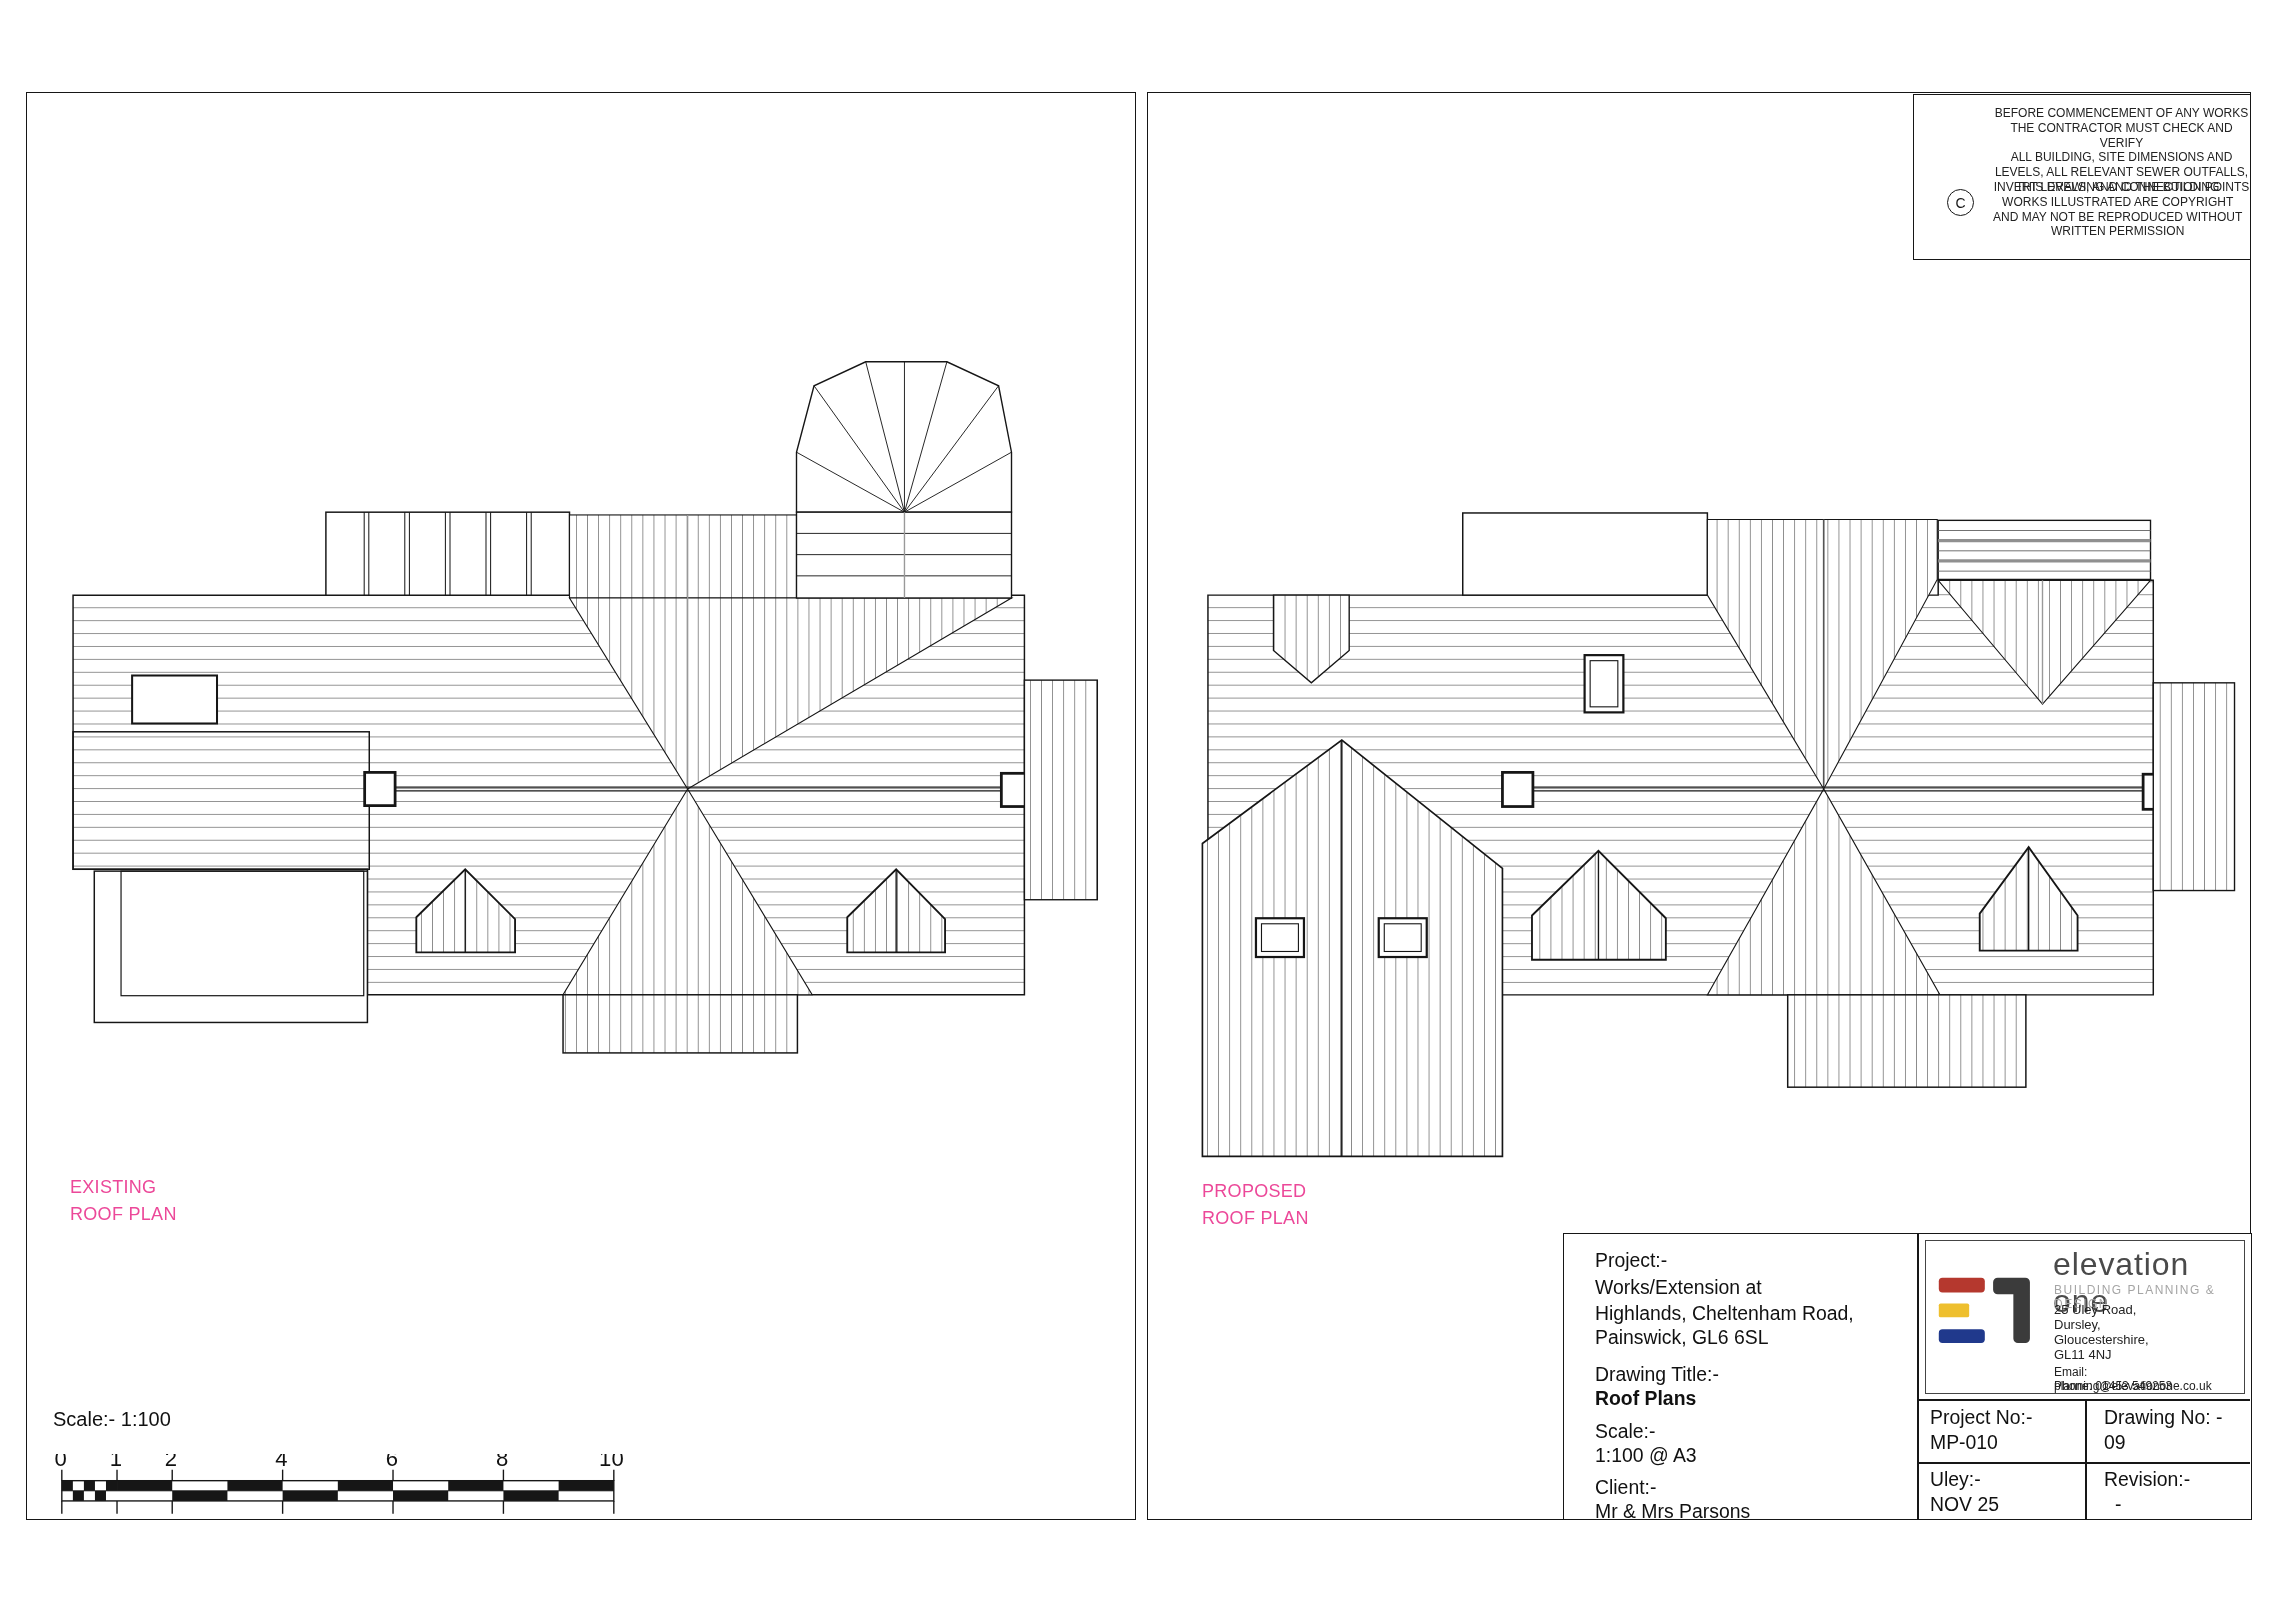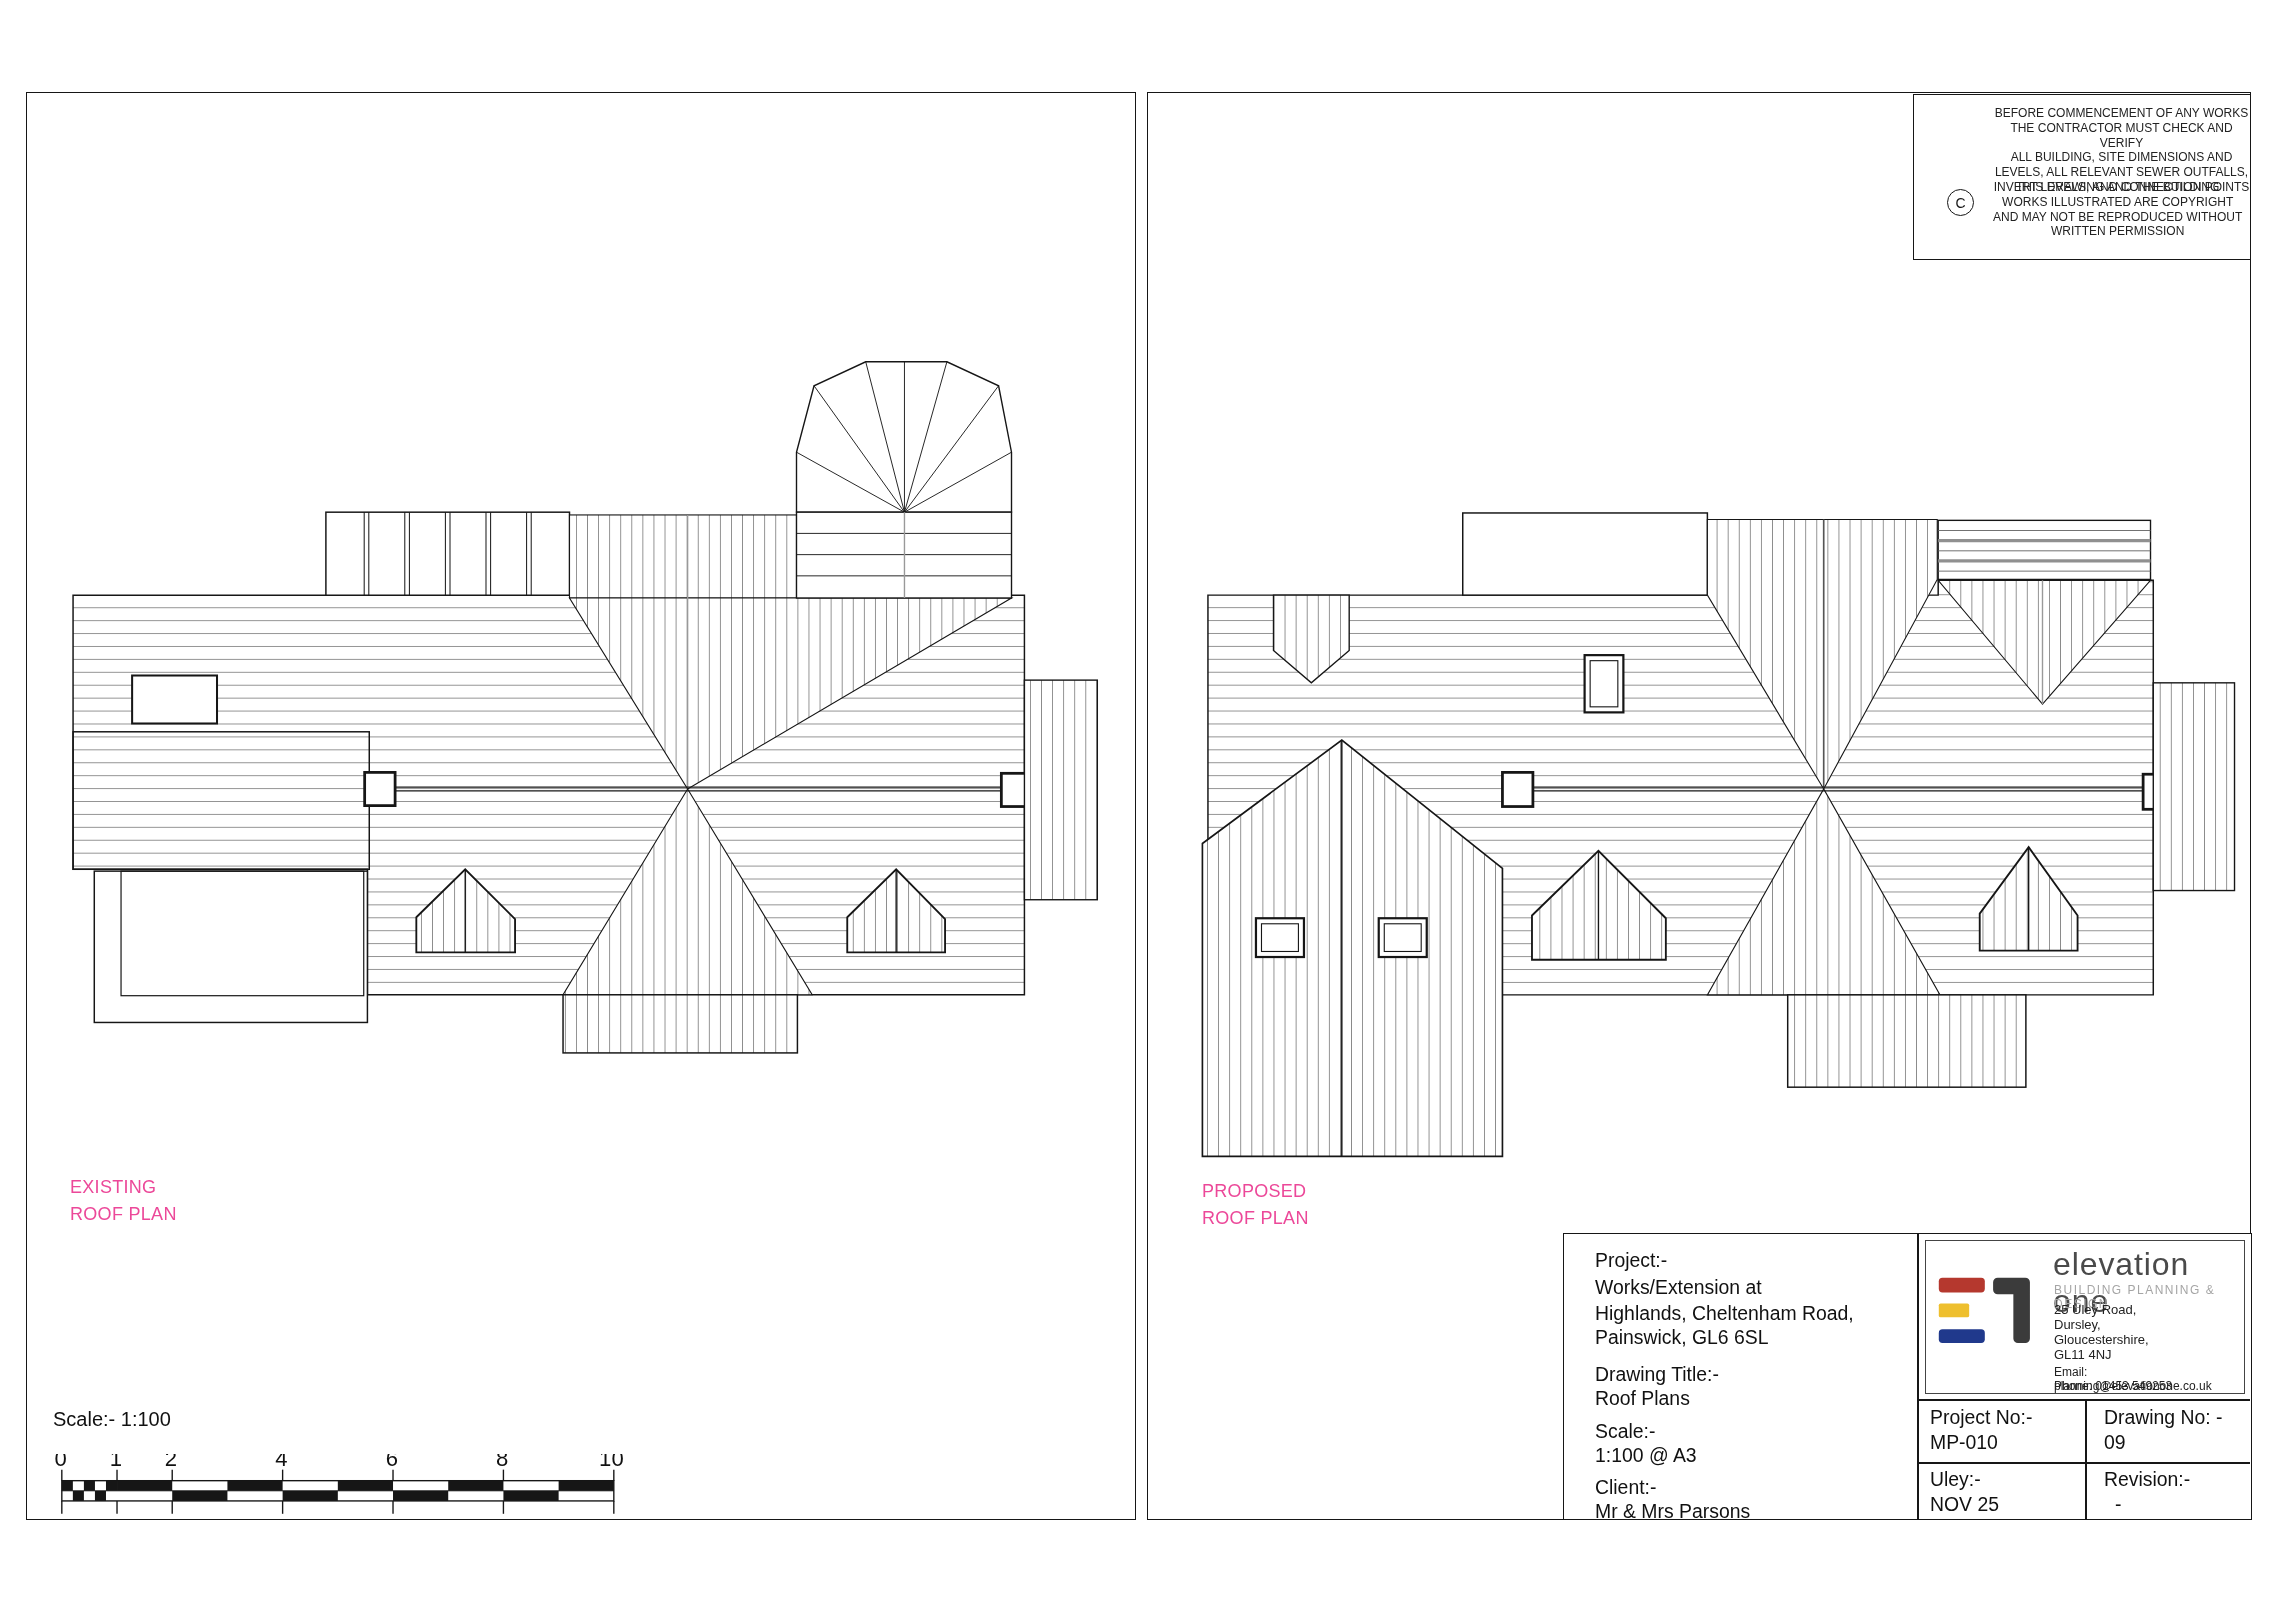--- a/index.html
+++ b/index.html
@@ -238,21 +238,21 @@
     </g>
   </svg>
 
   <div class="tb" style="left:1563px;top:1233px;width:687px;height:285px;">
 
     <div class="tb-line" style="left:31px;top:14.8px;">Project:-</div>
     <div class="tb-line" style="left:31px;top:42px;">Works/Extension at</div>
     <div class="tb-line" style="left:31px;top:68px;">Highlands, Cheltenham Road,</div>
     <div class="tb-line" style="left:31px;top:92px;">Painswick, GL6 6SL</div>
     <div class="tb-line" style="left:31px;top:129px;">Drawing Title:-</div>
-    <div class="tb-line" style="left:31px;top:153px;">Roof Plans</div>
+    <div class="tb-line" style="left:31px;top:153px;font-weight:bold;">Roof Plans</div>
     <div class="tb-line" style="left:31px;top:186px;">Scale:-</div>
     <div class="tb-line" style="left:31px;top:210px;">1:100 @ A3</div>
     <div class="tb-line" style="left:31px;top:242px;">Client:-</div>
     <div class="tb-line" style="left:31px;top:266px;">Mr &amp; Mrs Parsons</div>
 
     <div class="tb-sep" style="left:353px;top:0;width:1.8px;height:285px;"></div>
     <div class="tb-sep" style="left:353px;top:165px;width:333px;height:1.8px;"></div>
     <div class="tb-sep" style="left:353px;top:228px;width:333px;height:1.8px;"></div>
     <div class="tb-sep" style="left:521px;top:165px;width:1.8px;height:120px;"></div>
 

